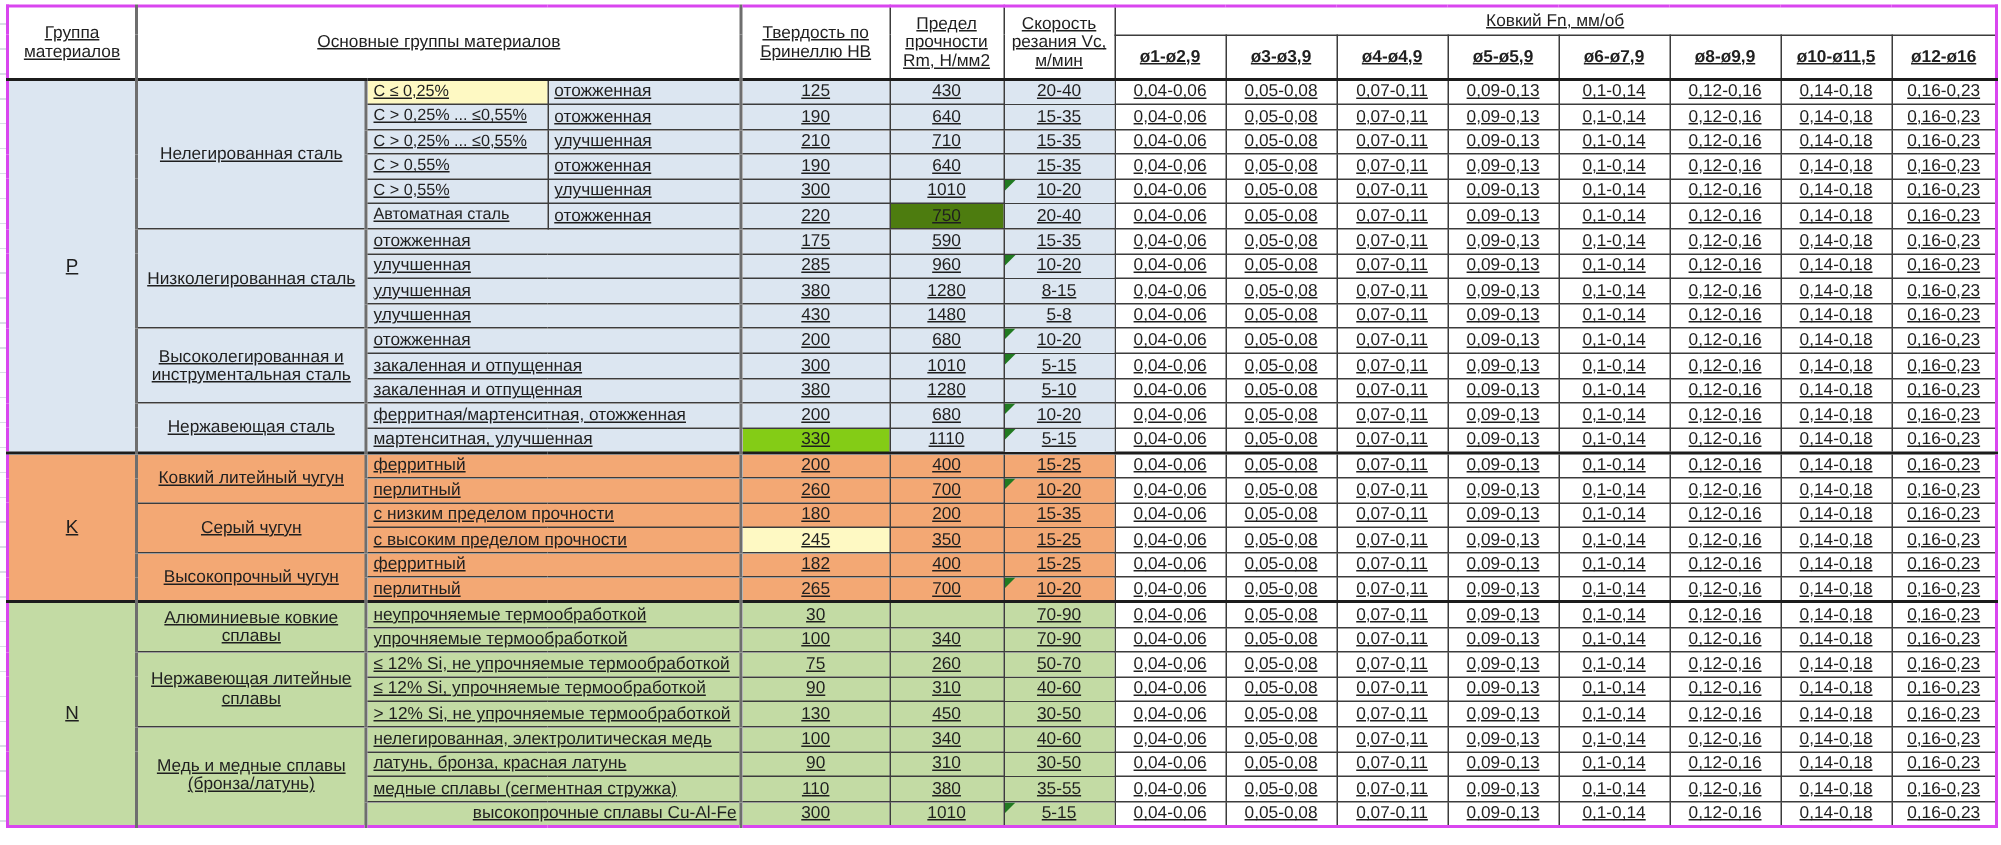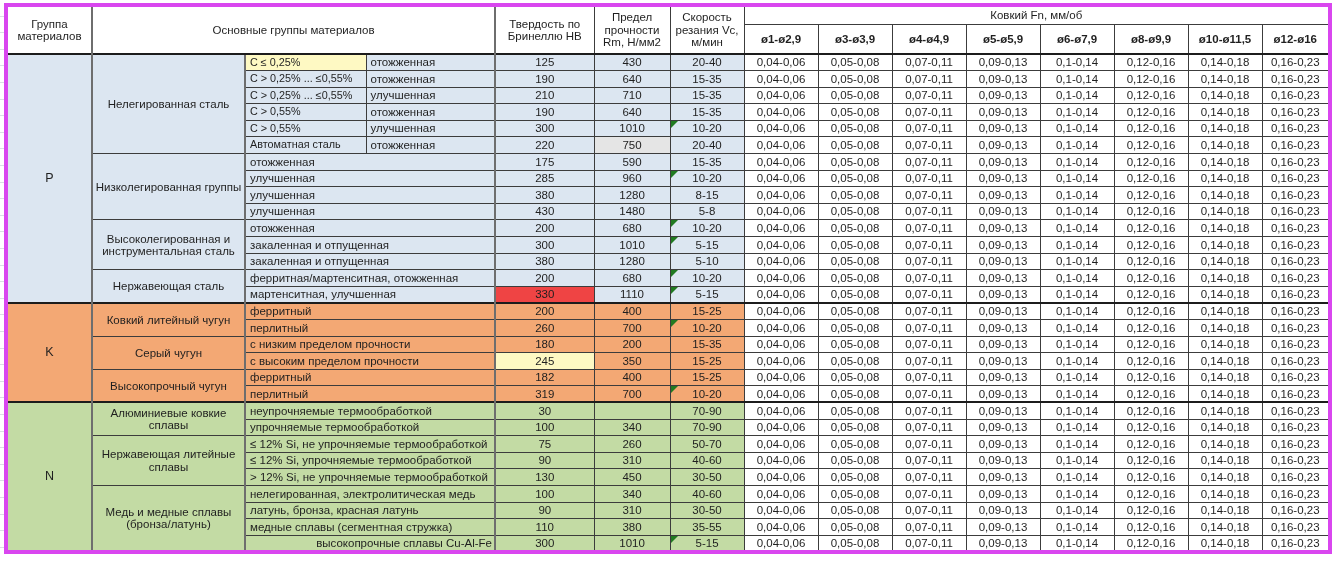--- a/index.html
+++ b/index.html
@@ -8,21 +8,22 @@
     font-family:"Liberation Sans",sans-serif;
     overflow:hidden;position:relative;color:#1f1f1f;
   }
   .excel-strip{
     position:absolute;left:0;top:0;width:4px;height:563px;
     background:repeating-linear-gradient(to bottom,#ffffff 0 15.6px,#d9dee4 15.6px 16.6px);
   }
   table.main{
     border-collapse:collapse;table-layout:fixed;
     width:1328px;margin:3px 16px 0 4px;
-    border:4px solid #d946ef;
+    border:2px solid #d946ef;
+    text-decoration:underline;
   }
   th,td{
     border:1px solid #3c3c3c;
     font-size:11.5px;line-height:1.08;
     padding:0 2px;overflow:hidden;
     text-align:center;vertical-align:middle;
     font-weight:normal;
   }
   thead th{background:#ffffff;}
   thead tr.top{height:19px;}
@@ -160,33 +161,33 @@
         <td class="feed">0,09-0,13</td>
         <td class="feed">0,1-0,14</td>
         <td class="feed">0,12-0,16</td>
         <td class="feed">0,14-0,18</td>
         <td class="feed">0,16-0,23</td>
       </tr>
       <tr>
         <td class="cond v2" style="background-color: rgb(220, 230, 241);">Автоматная сталь</td>
         <td class="state" style="background-color: rgb(220, 230, 241);">отожженная</td>
         <td class="num v2" style="background-color: rgb(220, 230, 241);">220</td>
-        <td class="num" style="background-color: #e5e5e5;">750</td>
+        <td class="num" style="background-color: #4d7c0f;">750</td>
         <td class="vc" style="background-color: rgb(220, 230, 241);">20-40</td>
         <td class="feed">0,04-0,06</td>
         <td class="feed">0,05-0,08</td>
         <td class="feed">0,07-0,11</td>
         <td class="feed">0,09-0,13</td>
         <td class="feed">0,1-0,14</td>
         <td class="feed">0,12-0,16</td>
         <td class="feed">0,14-0,18</td>
         <td class="feed">0,16-0,23</td>
       </tr>
       <tr>
-        <td class="family v2" rowspan="4" style="background-color: rgb(220, 230, 241);">Низколегированная группы</td>
+        <td class="family v2" rowspan="4" style="background-color: rgb(220, 230, 241);">Низколегированная сталь</td>
         <td class="desc v2" colspan="2" style="background-color: rgb(220, 230, 241);">отожженная</td>
         <td class="num v2" style="background-color: rgb(220, 230, 241);">175</td>
         <td class="num" style="background-color: rgb(220, 230, 241);">590</td>
         <td class="vc" style="background-color: rgb(220, 230, 241);">15-35</td>
         <td class="feed">0,04-0,06</td>
         <td class="feed">0,05-0,08</td>
         <td class="feed">0,07-0,11</td>
         <td class="feed">0,09-0,13</td>
         <td class="feed">0,1-0,14</td>
         <td class="feed">0,12-0,16</td>
@@ -288,21 +289,21 @@
         <td class="feed">0,05-0,08</td>
         <td class="feed">0,07-0,11</td>
         <td class="feed">0,09-0,13</td>
         <td class="feed">0,1-0,14</td>
         <td class="feed">0,12-0,16</td>
         <td class="feed">0,14-0,18</td>
         <td class="feed">0,16-0,23</td>
       </tr>
       <tr>
         <td class="desc v2" colspan="2" style="background-color: rgb(220, 230, 241);">мартенситная, улучшенная</td>
-        <td class="num v2" style="background-color: #ef4444;">330</td>
+        <td class="num v2" style="background-color: #84cc16;">330</td>
         <td class="num" style="background-color: rgb(220, 230, 241);">1110</td>
         <td class="vc" style="background-color: rgb(220, 230, 241);">5-15<span class="flag" style="border-top-color: rgb(33, 122, 33);"></span></td>
         <td class="feed">0,04-0,06</td>
         <td class="feed">0,05-0,08</td>
         <td class="feed">0,07-0,11</td>
         <td class="feed">0,09-0,13</td>
         <td class="feed">0,1-0,14</td>
         <td class="feed">0,12-0,16</td>
         <td class="feed">0,14-0,18</td>
         <td class="feed">0,16-0,23</td>
@@ -376,21 +377,21 @@
         <td class="feed">0,05-0,08</td>
         <td class="feed">0,07-0,11</td>
         <td class="feed">0,09-0,13</td>
         <td class="feed">0,1-0,14</td>
         <td class="feed">0,12-0,16</td>
         <td class="feed">0,14-0,18</td>
         <td class="feed">0,16-0,23</td>
       </tr>
       <tr>
         <td class="desc v2" colspan="2" style="background-color: rgb(243, 168, 116);">перлитный</td>
-        <td class="num v2" style="background-color: rgb(243, 168, 116);">319</td>
+        <td class="num v2" style="background-color: rgb(243, 168, 116);">265</td>
         <td class="num" style="background-color: rgb(243, 168, 116);">700</td>
         <td class="vc" style="background-color: rgb(243, 168, 116);">10-20<span class="flag" style="border-top-color: rgb(33, 122, 33);"></span></td>
         <td class="feed">0,04-0,06</td>
         <td class="feed">0,05-0,08</td>
         <td class="feed">0,07-0,11</td>
         <td class="feed">0,09-0,13</td>
         <td class="feed">0,1-0,14</td>
         <td class="feed">0,12-0,16</td>
         <td class="feed">0,14-0,18</td>
         <td class="feed">0,16-0,23</td>

